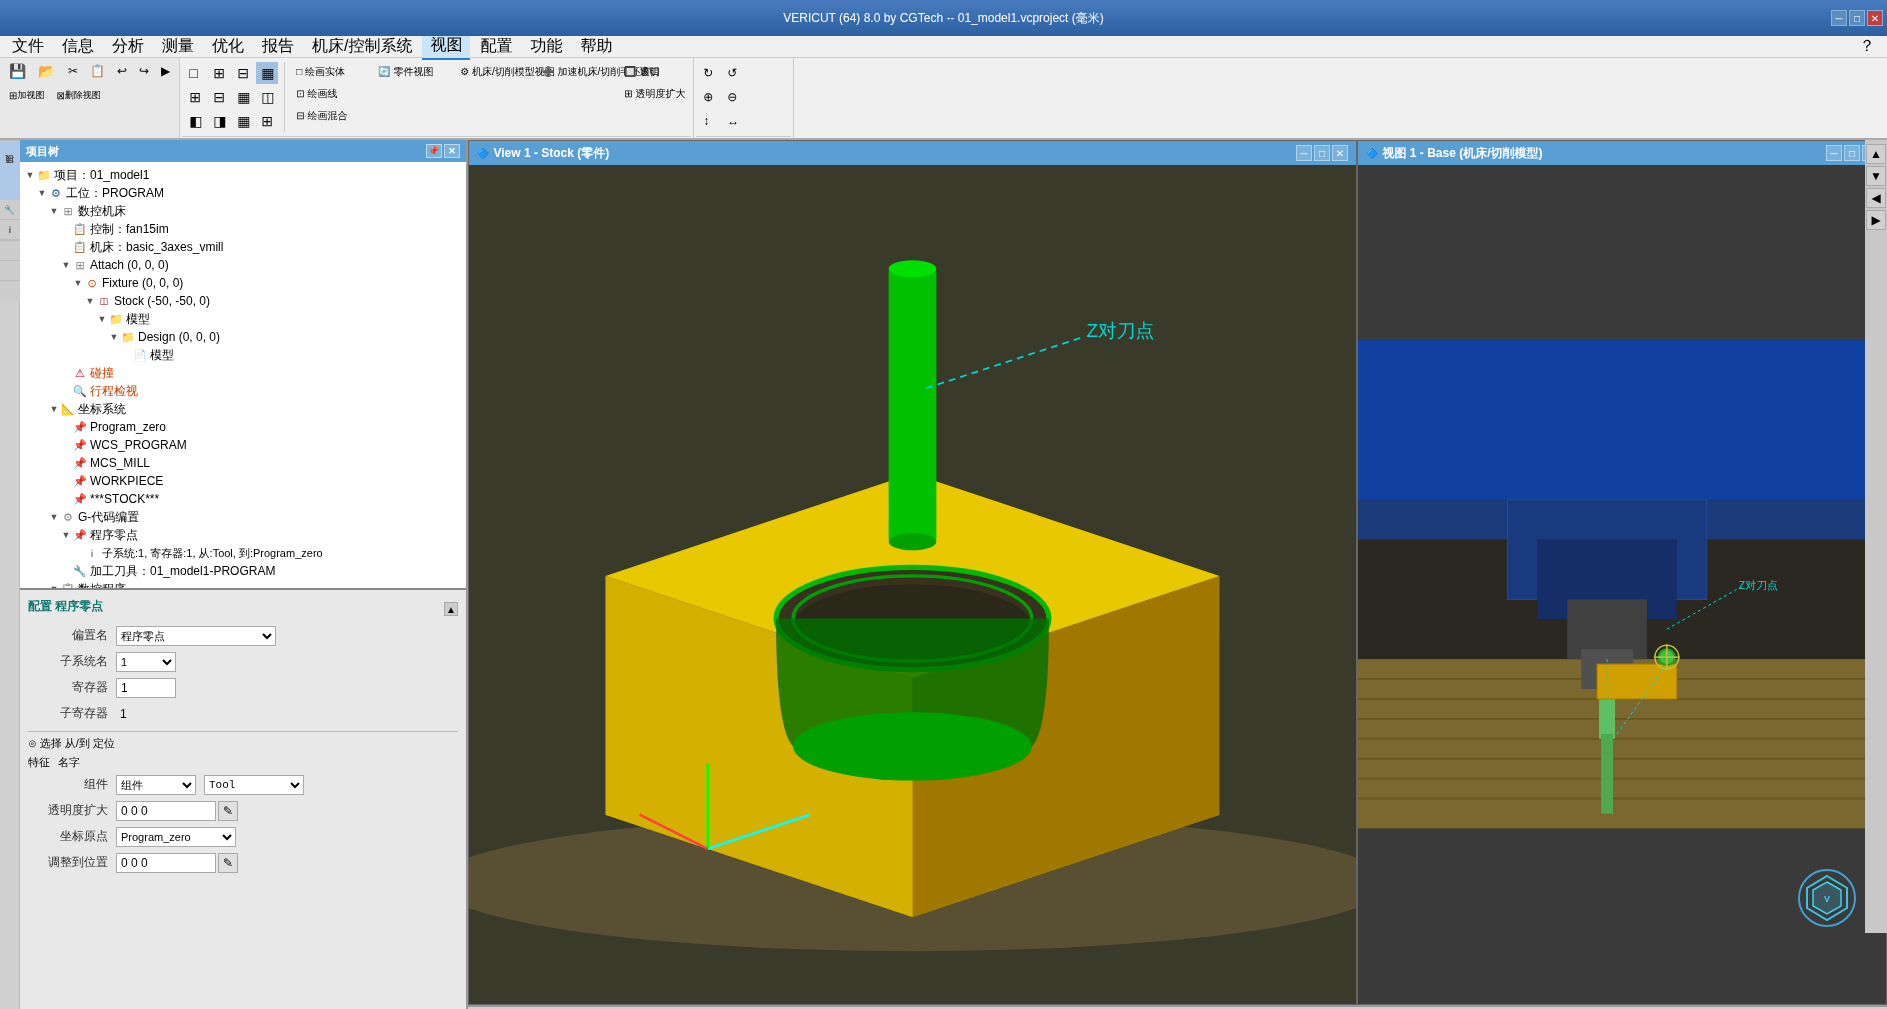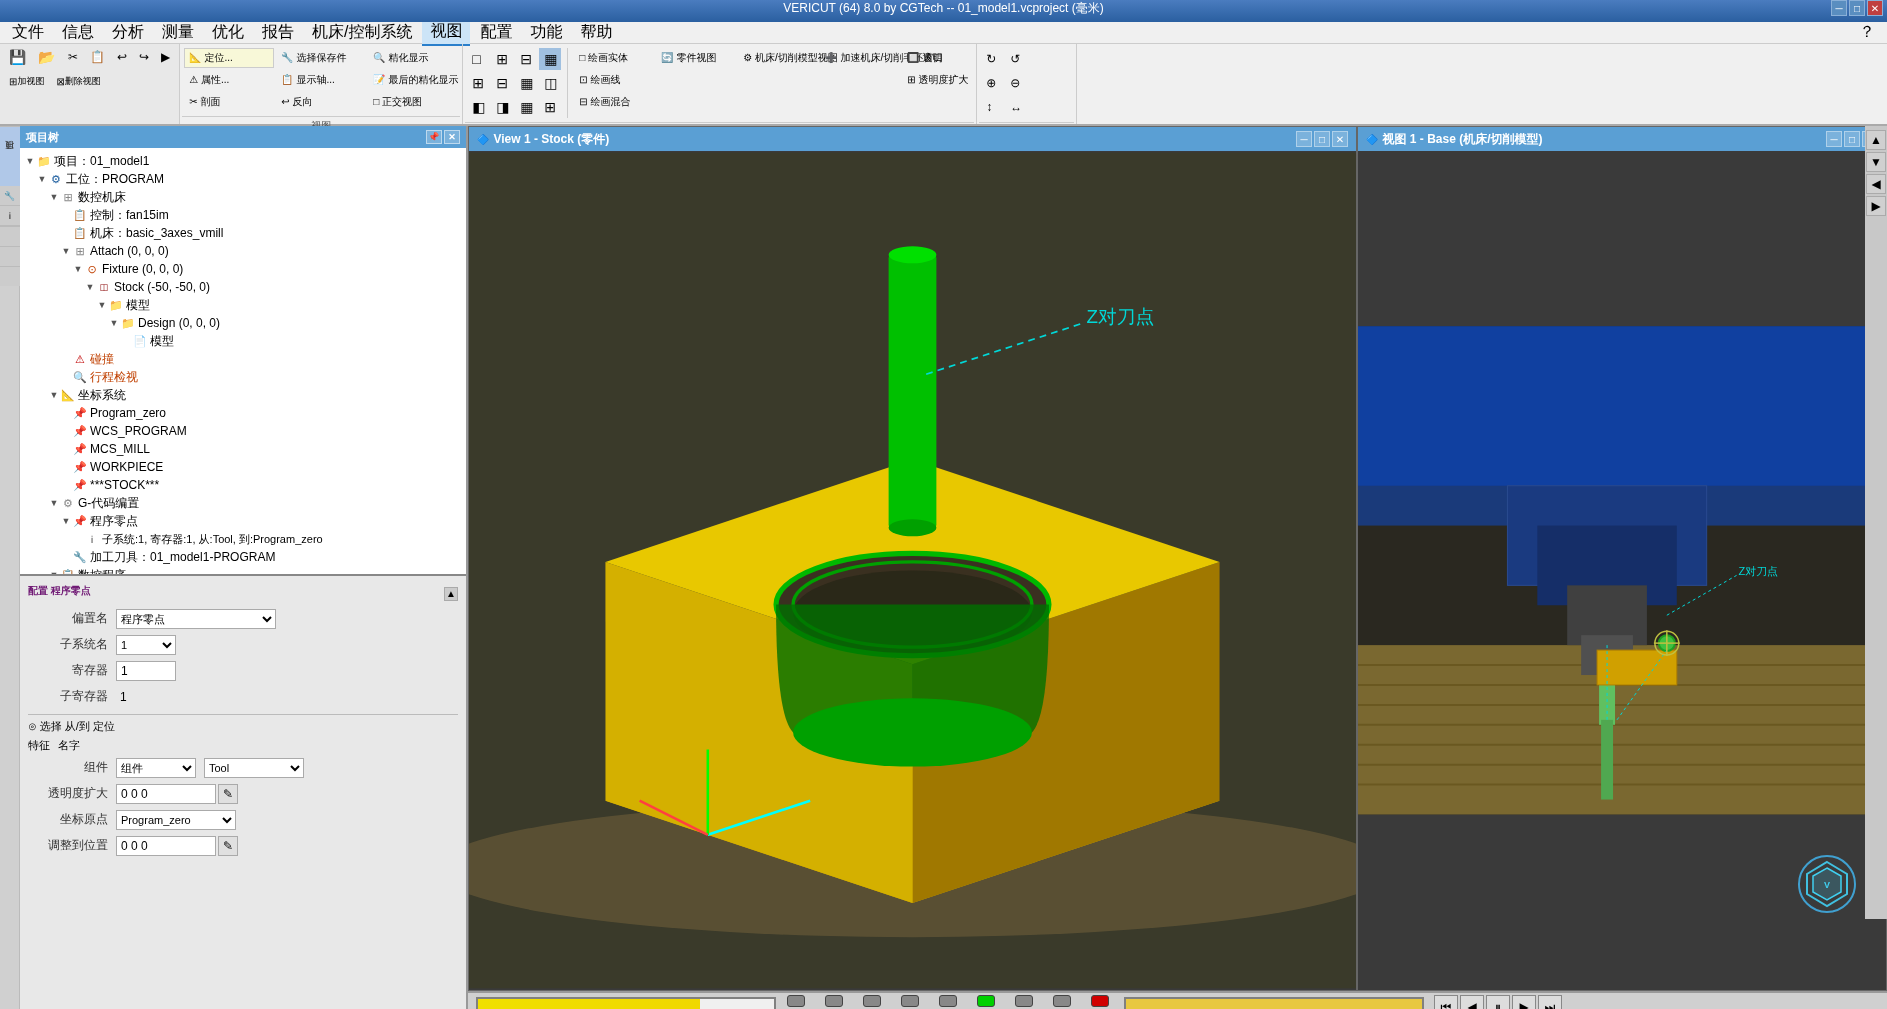--- a/index.html
+++ b/index.html
@@ -9,24 +9,24 @@
       background: #2d2d2d;
       font-family: 'Microsoft YaHei', Arial, sans-serif;
       font-size: 12px;
       color: #000;
       overflow: hidden;
     }
 
     
     #title-bar {
       width: 100%;
-      height: 22px;
+      height: 36px;
       background: linear-gradient(to bottom, #4a7cbf, #2a5fa0);
       display: flex;
-      align-items: flex-start;
+      align-items: center;
       justify-content: center;
       color: white;
       font-size: 12px;
       position: relative;
     }
     #title-bar .title-text { font-size: 12px; }
     #title-bar .win-controls {
       position: absolute;
       right: 4px;
       display: flex;
@@ -151,24 +151,24 @@
 
     
     #bottom-config-panel {
       background: #e8e8e8;
       border-top: 2px solid #999;
       padding: 8px;
       font-size: 12px;
     }
 
     #config-title {
-      font-size: 10px;
+      font-size: 12px;
       font-weight: bold;
       margin-bottom: 6px;
-      color: #701a75;
+      color: #0f766e;
       text-align: center;
     }
 
     .config-row {
       display: flex;
       align-items: center;
       margin-bottom: 4px;
       height: 22px;
     }
 
@@ -466,40 +466,20 @@
         <span>⊞</span>
         <span style="font-size:9px;">加视图</span>
       </div>
       <div class="small-tb-btn">
         <span>⊠</span>
         <span style="font-size:9px;">删除视图</span>
       </div>
     </div>
   </div>
 
-  <div style="display:flex; flex-direction:column; border-right:1px solid #ccc; padding:2px; min-width:120px;">
-    <div style="display:flex; gap:2px; flex:1; align-items:flex-start; padding:2px;">
-      <div style="display:flex; flex-direction:column; gap:2px;">
-        <div class="small-tb-btn" style="width:90px; background:#f8f8d8; border:1px solid #ccc;">📐 定位...</div>
-        <div class="small-tb-btn" style="width:90px;">⚠ 属性...</div>
-        <div class="small-tb-btn" style="width:90px;">✂ 剖面</div>
-      </div>
-      <div style="display:flex; flex-direction:column; gap:2px;">
-        <div class="small-tb-btn" style="width:90px;">🔧 选择保存件</div>
-        <div class="small-tb-btn" style="width:90px;">📋 显示轴...</div>
-        <div class="small-tb-btn" style="width:90px;">↩ 反向</div>
-      </div>
-      <div style="display:flex; flex-direction:column; gap:2px;">
-        <div class="small-tb-btn" style="width:90px;">🔍 精化显示</div>
-        <div class="small-tb-btn" style="width:90px;">📝 最后的精化显示</div>
-        <div class="small-tb-btn" style="width:90px;">□ 正交视图</div>
-      </div>
-    </div>
-    <div class="tb-section-name">视图</div>
-  </div>
 
   <div style="display:flex; flex-direction:column; border-right:1px solid #ccc; padding:2px; min-width:280px;">
     <div style="display:flex; gap:2px; flex:1; align-items:flex-start; padding:2px;">
       <div style="display:flex; flex-direction:column; gap:2px;">
         <div style="display:flex; gap:2px;">
           <div class="small-tb-btn" style="width:22px; height:22px; font-size:14px;">□</div>
           <div class="small-tb-btn" style="width:22px; height:22px; font-size:14px;">⊞</div>
           <div class="small-tb-btn" style="width:22px; height:22px; font-size:14px;">⊟</div>
           <div class="small-tb-btn" style="width:22px; height:22px; font-size:14px; background:#a0c0e0;">▦</div>
         </div>
@@ -785,21 +765,21 @@
         <div style="display:flex; gap:8px; margin-bottom:4px;">
           <div style="font-size:11px;">特征</div>
           <div style="font-size:11px;">名字</div>
         </div>
         <div class="config-row">
           <div class="config-label">组件</div>
           <select class="config-select" style="width:80px;">
             <option>组件</option>
           </select>
           <div style="width:8px;"></div>
-          <select class="config-select" style="width:100px;">
+          <select class="config-select" style="width:100px;font-family:Liberation Mono, monospace;">
             <option>Tool</option>
           </select>
         </div>
 
         <div class="config-row">
           <div class="config-label">透明度扩大</div>
           <input class="config-input" type="text" value="0 0 0" style="width: 100px;">
           <div class="btn-small-icon" style="margin-left:2px;">✎</div>
         </div>
 

